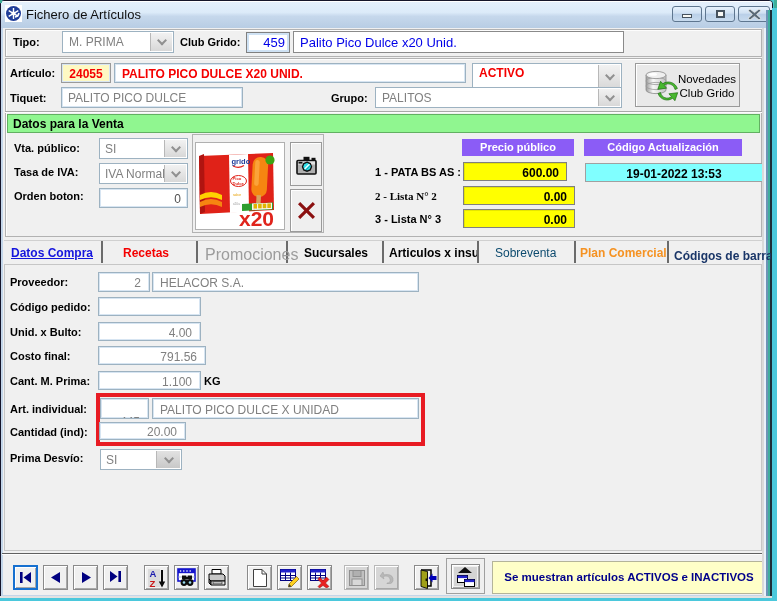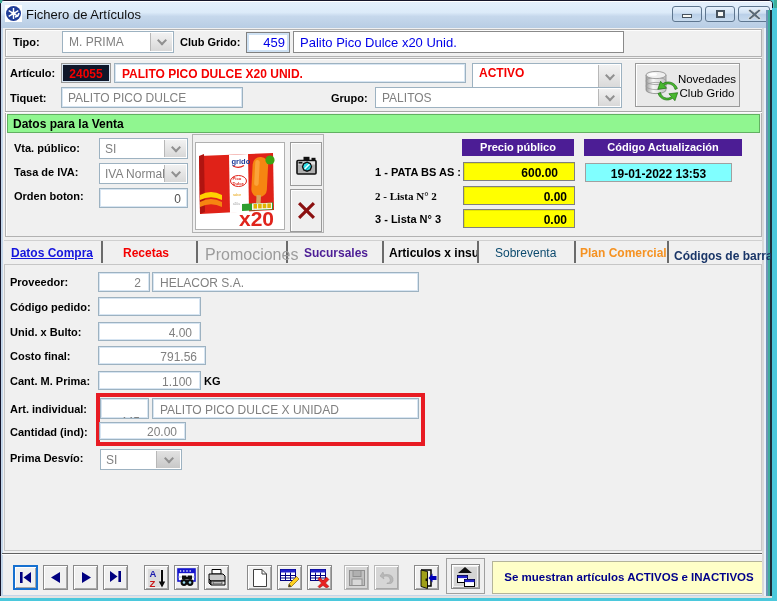--- a/index.html
+++ b/index.html
@@ -10,21 +10,21 @@
 .titlebar { left:1px; top:1px; width:771px; height:27px; background:linear-gradient(#e4f0fc 0%, #dcebf9 40%, #c6d8ec 55%, #b8cde4 100%); border-radius:3px 3px 0 0; border-top:1px solid #fff; }
 .titletext { left:26px; top:7px; font-size:13px; color:#101010; }
 .client { left:3px; top:28px; width:761px; height:567px; background:#f0f0f0; }
 .panel { border:1px solid #b2b2b2; }
 .lbl { font-weight:bold; font-size:11px; color:#000; white-space:nowrap; }
 .fld { background:#fff; border:1px solid #9db2c1; box-shadow:inset 0 0 0 1px #d7e5f2; font-size:12px; color:#808080; white-space:nowrap; overflow:hidden; }
 .combo { background:#fff; border:1px solid #9db2c1; font-size:12px; color:#808080; white-space:nowrap; }
 .cbtn { position:absolute; right:1px; top:1px; bottom:1px; width:22px; background:linear-gradient(#f2f2f2,#d8d8d8); border-left:1px solid #b8b8b8; }
 .chev { position:absolute; left:50%; top:50%; width:7px; height:7px; border-left:2px solid #909090; border-bottom:2px solid #909090; transform:translate(-50%,-72%) rotate(-45deg); }
 .tbtn { position:absolute; width:25px; height:25px; background:#f0f0f0; border:1px solid #8a8a8a; box-shadow:inset 1px 1px 0 #ffffff, inset -1px -1px 0 #a8a8a8; }
-.black-hdr { background:#4c1d95; color:#fff; font-weight:bold; font-size:11px; text-align:center; }
+.black-hdr { background:#8b5cf6; color:#fff; font-weight:bold; font-size:11px; text-align:center; }
 .ylw { background:#ffff00; border:1px solid #808080; box-shadow:inset 1px 1px 0 #e6e600; font-weight:bold; font-size:12px; color:#000; text-align:right; }
 </style>
 </head>
 <body>
 <div class="abs win"></div>
 <div class="abs titlebar"></div>
 
 <div class="abs" style="left:5px; top:5px; width:17px; height:17px; background:#fff;">
 <svg width="17" height="17" viewBox="0 0 17 17">
       <circle cx="8.5" cy="8.5" r="7.5" fill="#1f3d99"></circle>
@@ -60,21 +60,21 @@
     <span style="position:absolute; left:6px; top:3px;">M. PRIMA</span>
     <div class="cbtn">
       <div class="chev"></div>
     </div>
   </div>
 <div class="abs lbl" style="left:180px; top:36px;">Club Grido:</div>
 <div class="abs" style="left:246px; top:32px; width:44px; height:21px; background:#fff; border:1px solid #808080; box-shadow:inset 0 0 0 2px #cfe2f4; font-size:13px; color:#0000e8; text-align:right; padding:2px 4px 0 0;">459</div>
 <div class="abs" style="left:293px; top:31px; width:331px; height:22px; background:#fff; border:1px solid #8a8a8a; font-size:13px; color:#0000e8; padding:3px 0 0 6px;">Palito Pico Dulce x20 Unid.</div>
 
 <div class="abs lbl" style="left:10px; top:67px;">Artículo:</div>
-<div class="abs" style="left:61px; top:63px; width:50px; height:20px; background:#0f172a; border:1px solid #9a9a9a; box-shadow:inset 0 0 0 1px #d7e5f2; font-size:12px; font-weight:bold; color:#f40000; text-align:center; padding-top:3px;">24055</div>
+<div class="abs" style="left:61px; top:63px; width:50px; height:20px; background:#fef9c3; border:1px solid #9a9a9a; box-shadow:inset 0 0 0 1px #d7e5f2; font-size:12px; font-weight:bold; color:#f40000; text-align:center; padding-top:3px;">24055</div>
 <div class="abs" style="left:114px; top:63px; width:352px; height:20px; background:#fff; border:1px solid #9db2c1; box-shadow:inset 0 0 0 1px #d7e5f2; font-size:12px; font-weight:bold; color:#f40000; padding:3px 0 0 7px;">PALITO PICO DULCE X20 UNID.</div>
 <div class="abs combo" style="left:472px; top:63px; width:150px; height:28px;">
     <span style="position:absolute; left:6px; top:2px; font-weight:bold; color:#f40000;">ACTIVO</span>
     <div class="cbtn">
       <div class="chev"></div>
     </div>
   </div>
 
 <div class="abs" style="left:635px; top:63px; width:105px; height:44px; background:#e9e9e9; border:1px solid #9a9a9a; box-shadow:inset 1px 1px 0 #fff;">
 <svg class="abs" style="left:7px; top:6px;" width="38" height="33" viewBox="0 0 38 33">
@@ -174,39 +174,39 @@
 
 <div class="abs" style="left:290px; top:189px; width:32px; height:43px; background:#efefef; border:1px solid #9a9a9a; box-shadow:inset 1px 1px 0 #fff;">
 <svg class="abs" style="left:7px; top:12px;" width="17" height="17" viewBox="0 0 17 17">
       <path d="M2.2 0 L8.5 6.3 L14.8 0 L17 2.2 L10.7 8.5 L17 14.8 L14.8 17 L8.5 10.7 L2.2 17 L0 14.8 L6.3 8.5 L0 2.2 Z" fill="#8b1010"></path>
     </svg>
 </div>
 
 <div class="abs black-hdr" style="left:462px; top:139px; width:112px; height:17px; padding-top:2px;">Precio público</div>
 <div class="abs black-hdr" style="left:584px; top:139px; width:158px; height:17px; padding-top:2px;">Código Actualización</div>
 <div class="abs lbl" style="left:375px; top:166px;">1 - PATA BS AS :</div>
-<div class="abs ylw" style="left:463px; top:162px; width:112px; height:19px; padding:3px 16px 0 0;">600.00</div>
-<div class="abs" style="left:585px; top:163px; width:147px; height:19px; background:#80ffff; border:1px solid #a0a0a0; font-weight:bold; font-size:12px; text-align:center; padding-top:3px;">19-01-2022 13:53</div>
+<div class="abs ylw" style="left:463px; top:162px; width:104px; height:19px; padding:3px 7px 0 0;">600.00</div>
+<div class="abs" style="left:585px; top:163px; width:178px; height:19px; background:#80ffff; border:1px solid #a0a0a0; font-weight:bold; font-size:12px; text-align:center; padding-top:3px;">19-01-2022 13:53</div>
 <div class="abs lbl" style="left:375px; top:190px;font-family:Liberation Serif, serif;">2 - Lista N° 2</div>
 <div class="abs ylw" style="left:463px; top:186px; width:112px; height:19px; padding:3px 7px 0 0;">0.00</div>
 <div class="abs lbl" style="left:375px; top:213px;">3 - Lista N° 3</div>
 <div class="abs ylw" style="left:463px; top:209px; width:112px; height:19px; padding:3px 7px 0 0;">0.00</div>
 
 <div class="abs" style="left:4px; top:240px; width:758px; height:24px; border-top:1px solid #d0d0d0;"></div>
 <div class="abs" style="left:101px; top:241px; width:2px; height:22px; background:#6b6b6b;"></div>
 <div class="abs" style="left:196px; top:241px; width:2px; height:22px; background:#6b6b6b;"></div>
 <div class="abs" style="left:286px; top:241px; width:2px; height:22px; background:#6b6b6b;"></div>
 <div class="abs" style="left:382px; top:241px; width:2px; height:22px; background:#6b6b6b;"></div>
 <div class="abs" style="left:477px; top:241px; width:2px; height:22px; background:#6b6b6b;"></div>
 <div class="abs" style="left:574px; top:241px; width:2px; height:22px; background:#6b6b6b;"></div>
 <div class="abs" style="left:667px; top:241px; width:2px; height:22px; background:#6b6b6b;"></div>
 <div class="abs lbl" style="left:11px; top:246px; font-size:12px; color:#1515dd; text-decoration:underline;">Datos Compra</div>
 <div class="abs lbl" style="left:123px; top:246px; font-size:12px; color:#f40000;">Recetas</div>
 <div class="abs" style="left:205px; top:246px; font-size:16px; color:#9c9c9c; white-space:nowrap;">Promociones</div>
-<div class="abs lbl" style="left:304px; top:246px; font-size:12px; color:#4c1d95;">Sucursales</div>
+<div class="abs lbl" style="left:304px; top:246px; font-size:12px; color:#000000;">Sucursales</div>
 <div class="abs" style="left:382px; top:241px; width:95px; height:22px; overflow:hidden;">
     <span class="lbl" style="position:absolute; left:7px; top:5px; font-size:12px; color:#000;">Articulos x insumo</span>
   </div>
 <div class="abs" style="left:495px; top:246px; font-size:12px; color:#0c4a6e; white-space:nowrap;">Sobreventa</div>
 <div class="abs lbl" style="left:580px; top:246px; font-size:12px; color:#f59222;">Plan Comercial</div>
 <div class="abs" style="left:674px; top:246px; width:97px; overflow:hidden; z-index:6;"><span class="lbl" style="font-size:12px; color:#1a3668;">Códigos de barra</span></div>
 
 <div class="abs" style="left:4px; top:264px; width:758px; height:287px; border:1px solid #c6c6c6; background:#f0f0f0;"></div>
 
 <div class="abs lbl" style="left:10px; top:276px;">Proveedor:</div>

